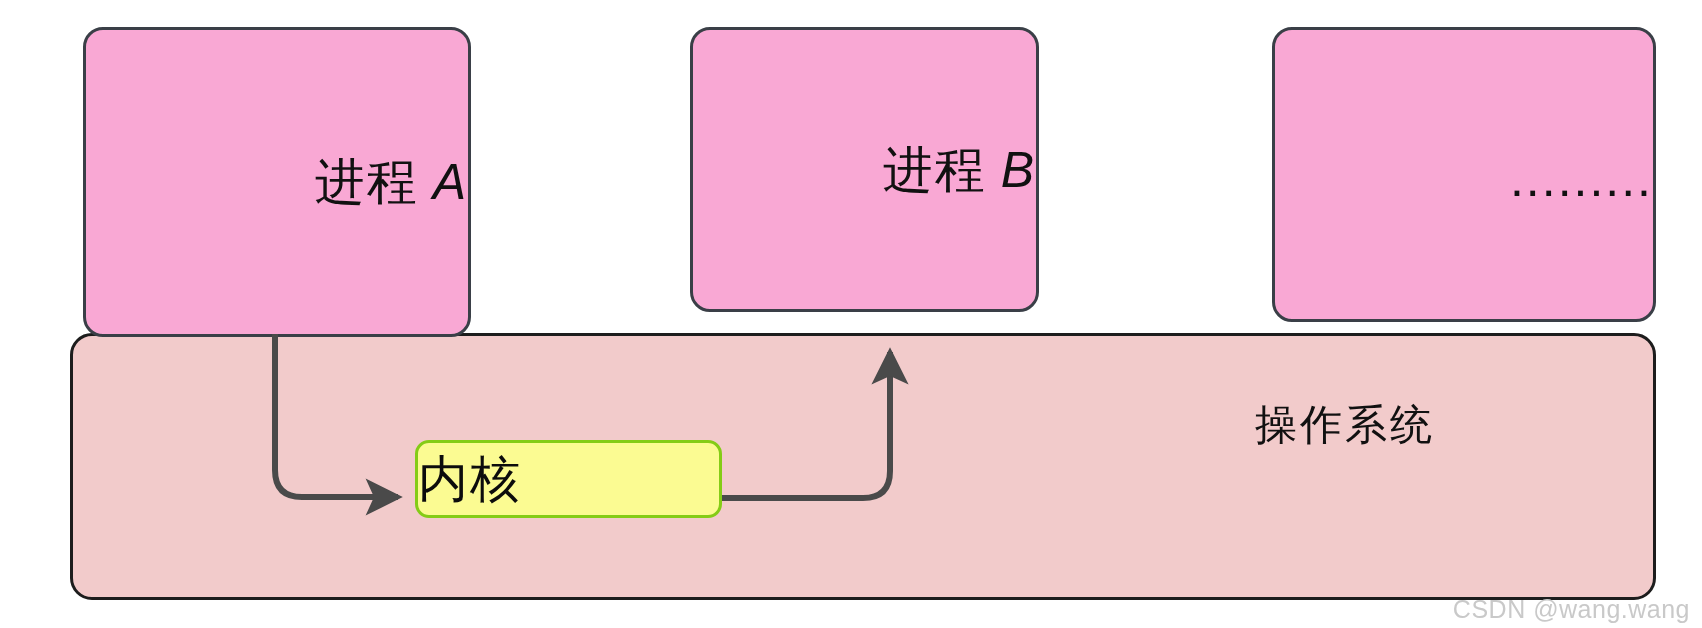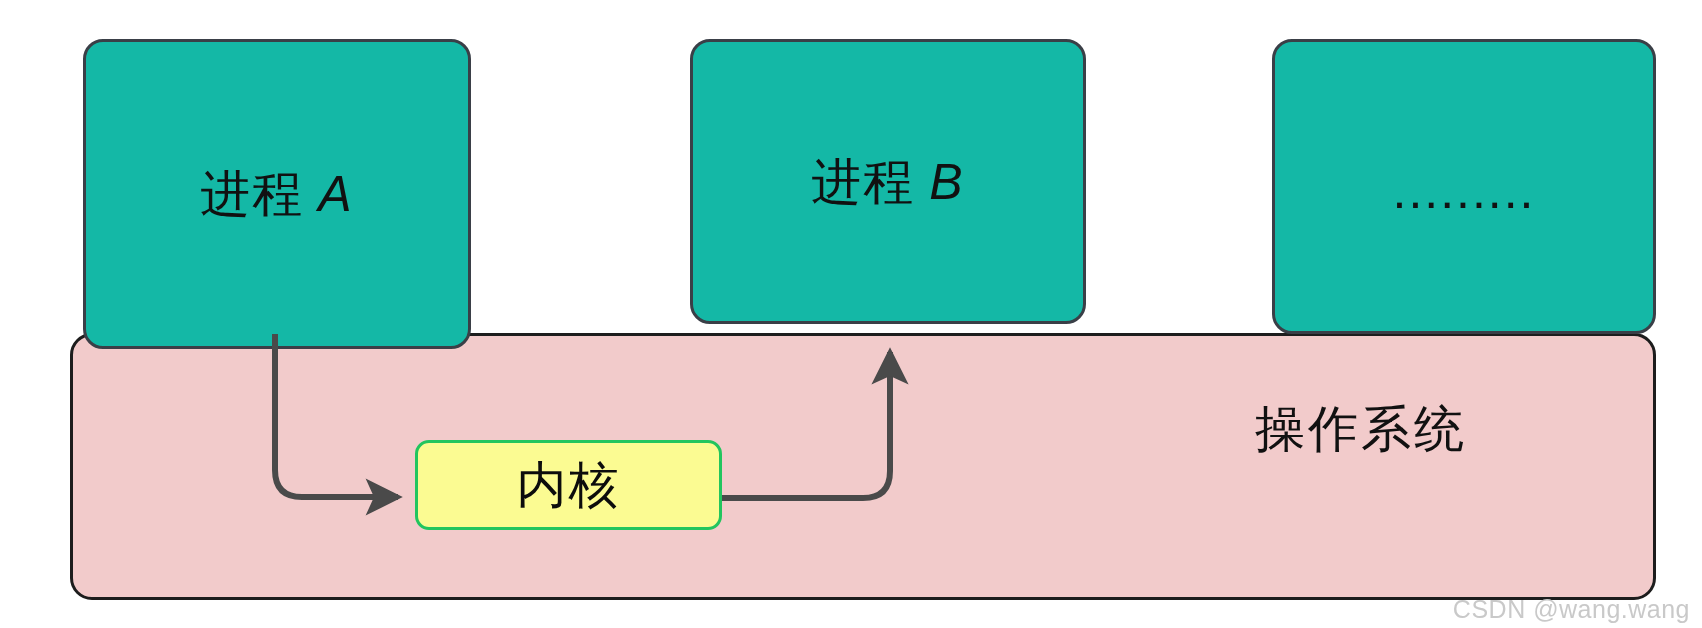--- a/index.html
+++ b/index.html
@@ -15,41 +15,40 @@
     position: relative;
     width: 1702px;
     height: 628px;
     background: #ffffff;
     overflow: hidden;
   }
   
   .proc-box {
     position: absolute;
     box-sizing: border-box;
-    background: #14b8a6;
+    background: #f9a8d4;
     border: 3px solid #3a3f47;
     border-radius: 20px;
     display: flex;
     align-items: center;
-    justify-content: center;
-    margin-top: 12px;
+    justify-content: flex-end;
   }
   .proc-label {
     font-size: 50px;
     color: #111111;
     letter-spacing: 2px;
     line-height: 1;
     white-space: nowrap;
   }
   .proc-label .tag {
     font-style: italic;
     padding-left: 14px;
   }
   #proc-a { left: 83px;   top: 27px; width: 388px; height: 310px; }
-  #proc-b { left: 690px;  top: 27px; width: 396px; height: 285px; }
+  #proc-b { left: 690px;  top: 27px; width: 349px; height: 285px; }
   #proc-c { left: 1272px; top: 27px; width: 384px; height: 295px; }
 
   
   .ellipsis-label {
     font-size: 50px;
     color: #111111;
     letter-spacing: 2px;
     line-height: 1;
     position: relative;
     top: 4px;
@@ -65,41 +64,41 @@
     height: 267px;
     box-sizing: border-box;
     background: #f2cbcb;
     border: 3px solid #1d1d1d;
     border-radius: 22px;
   }
   #os-label {
     position: absolute;
     left: 1255px;
     top: 404px;
-    font-size: 50px;
+    font-size: 42px;
     color: #111111;
     letter-spacing: 3px;
     line-height: 1;
     white-space: nowrap;
   }
 
   
   #kernel-box {
     position: absolute;
     left: 415px;
     top: 440px;
     width: 307px;
-    height: 90px;
+    height: 78px;
     box-sizing: border-box;
     background: #fbfb92;
-    border: 3px solid #22c55e;
+    border: 3px solid #84cc16;
     border-radius: 14px;
     display: flex;
     align-items: center;
-    justify-content: center;
+    justify-content: flex-start;
   }
   #kernel-label {
     font-size: 50px;
     color: #0c0c0c;
     letter-spacing: 2px;
     line-height: 1;
     white-space: nowrap;
   }
 
   

